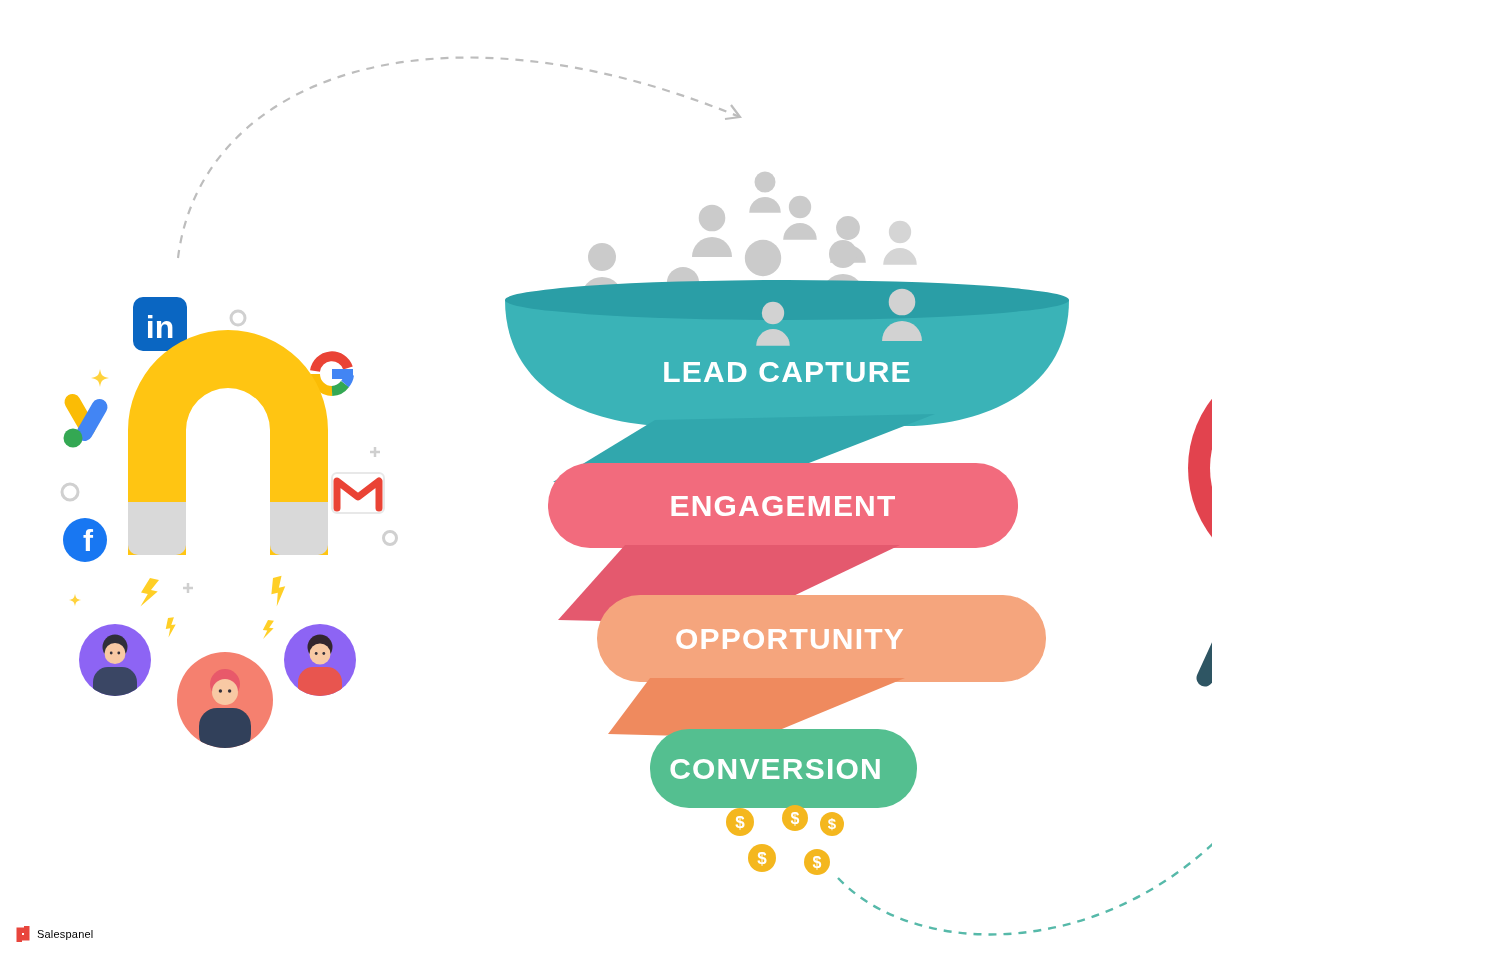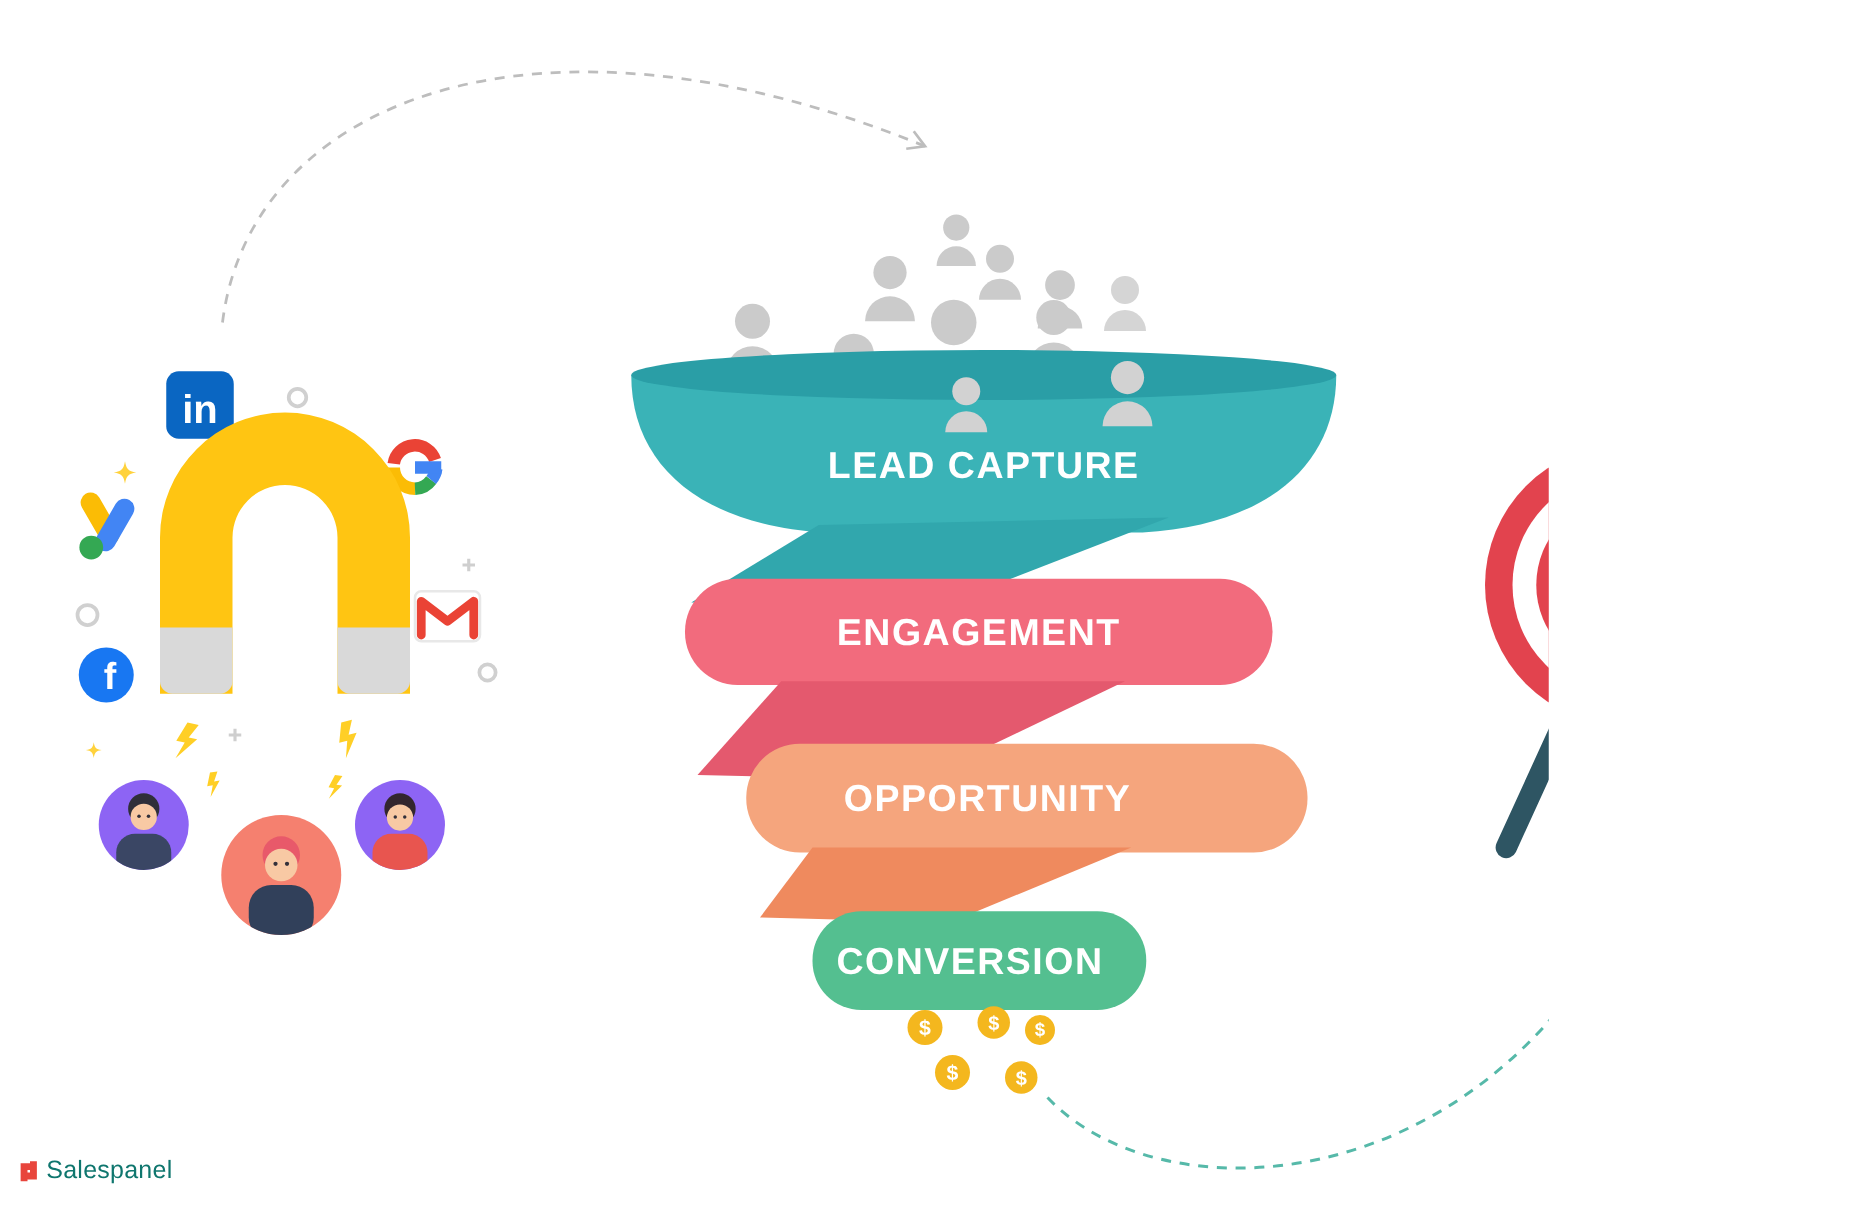--- a/index.html
+++ b/index.html
@@ -1,25 +1,25 @@
 <!DOCTYPE html>
 <html><head>
 <meta charset="utf-8">
 <style>
   html,body{margin:0;padding:0;background:#fff;}
   .canvas{position:relative;width:1212px;height:968px;background:#ffffff;overflow:hidden;
-          font-family:"Liberation Sans",sans-serif;padding-left:27px;}
+          font-family:"Liberation Sans",sans-serif;}
   svg.layer{position:absolute;overflow:visible;}
   .funnel-label{font-weight:700;font-size:30px;letter-spacing:1.2px;fill:#ffffff;
                 font-family:"Liberation Sans",sans-serif;}
   .coin-text{font-weight:700;fill:#ffffff;font-family:"Liberation Sans",sans-serif;}
   .brand-letter{font-weight:700;fill:#ffffff;font-family:"Liberation Sans",sans-serif;}
   .reg-mark{font-size:9px;fill:#0a66c2;font-family:"Liberation Sans",sans-serif;}
   .logo{position:absolute;left:14px;top:925px;display:flex;align-items:center;gap:5px;}
-  .logo-text{font-size:20px;color:#0f766e;letter-spacing:.2px;}
+  .logo-text{font-size:11px;color:#000000;letter-spacing:.2px;}
 </style>
 </head>
 <body>
 
 <div class="canvas">
 
   <svg class="layer" style="left:0;top:0" width="1500" height="968" viewBox="0 0 1500 968">
     <path d="M 178,258 C 200,80 430,-10 740,117" fill="none" stroke="#bdbdbd" stroke-width="2.2" stroke-dasharray="8 7"></path>
     <path d="M 725,119 L 740,117 L 731,105" fill="none" stroke="#bdbdbd" stroke-width="2.2"></path>
     <path d="M 838,878 C 930,975 1180,960 1298,730" fill="none" stroke="#56b9a9" stroke-width="2.4" stroke-dasharray="8 7"></path>

